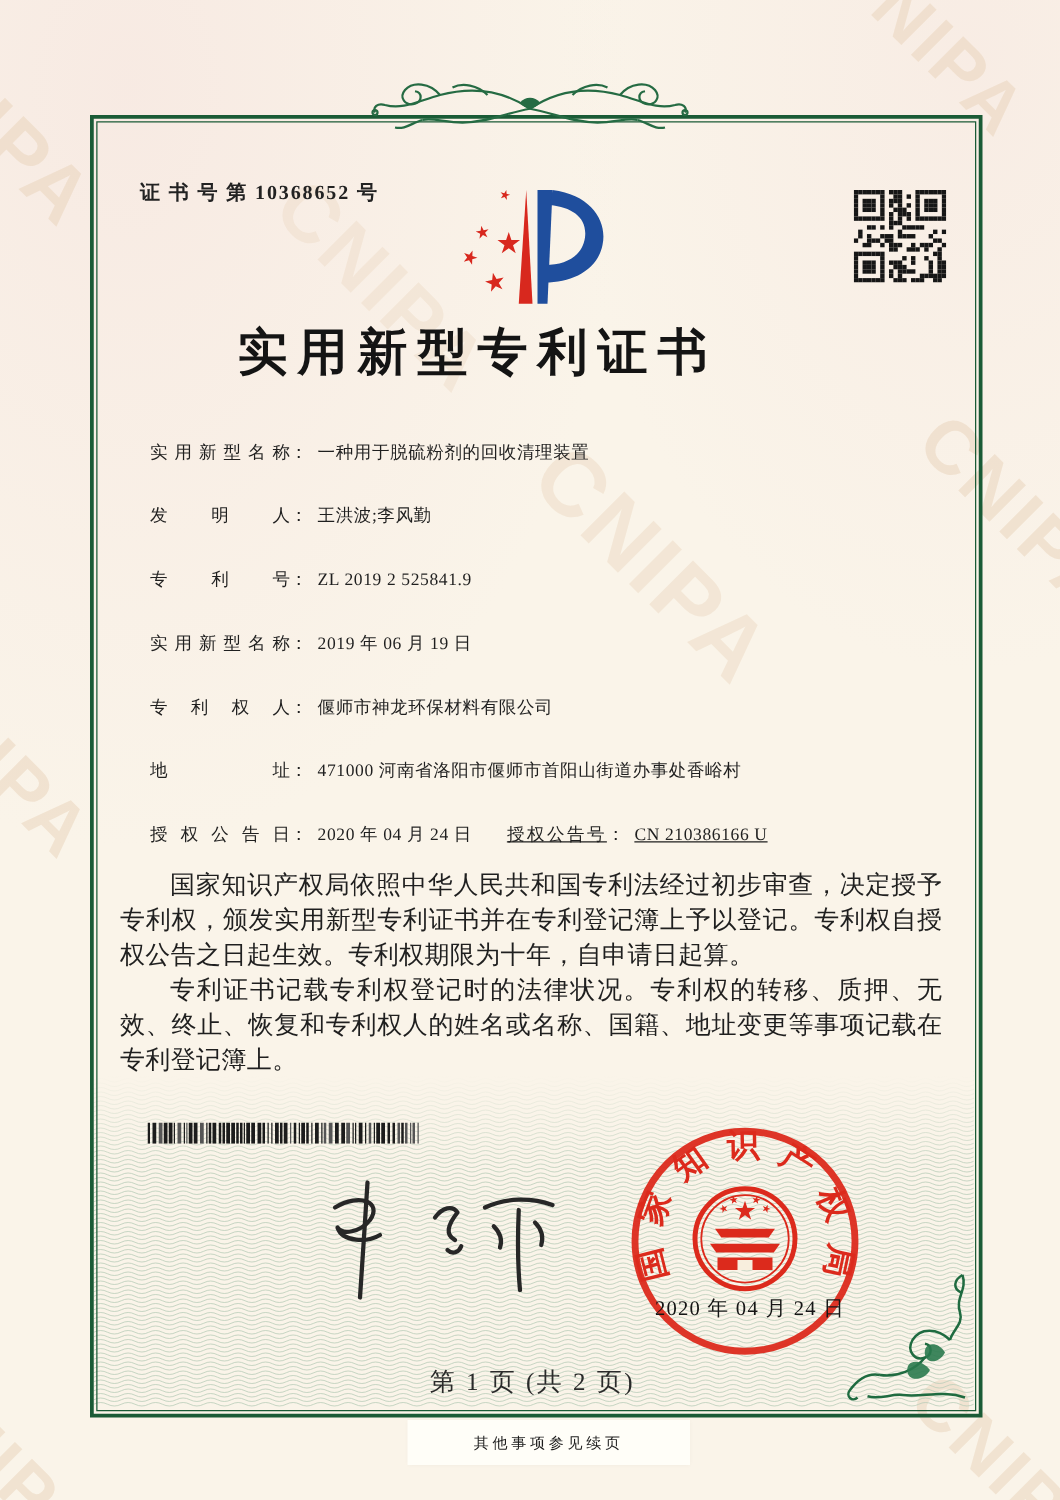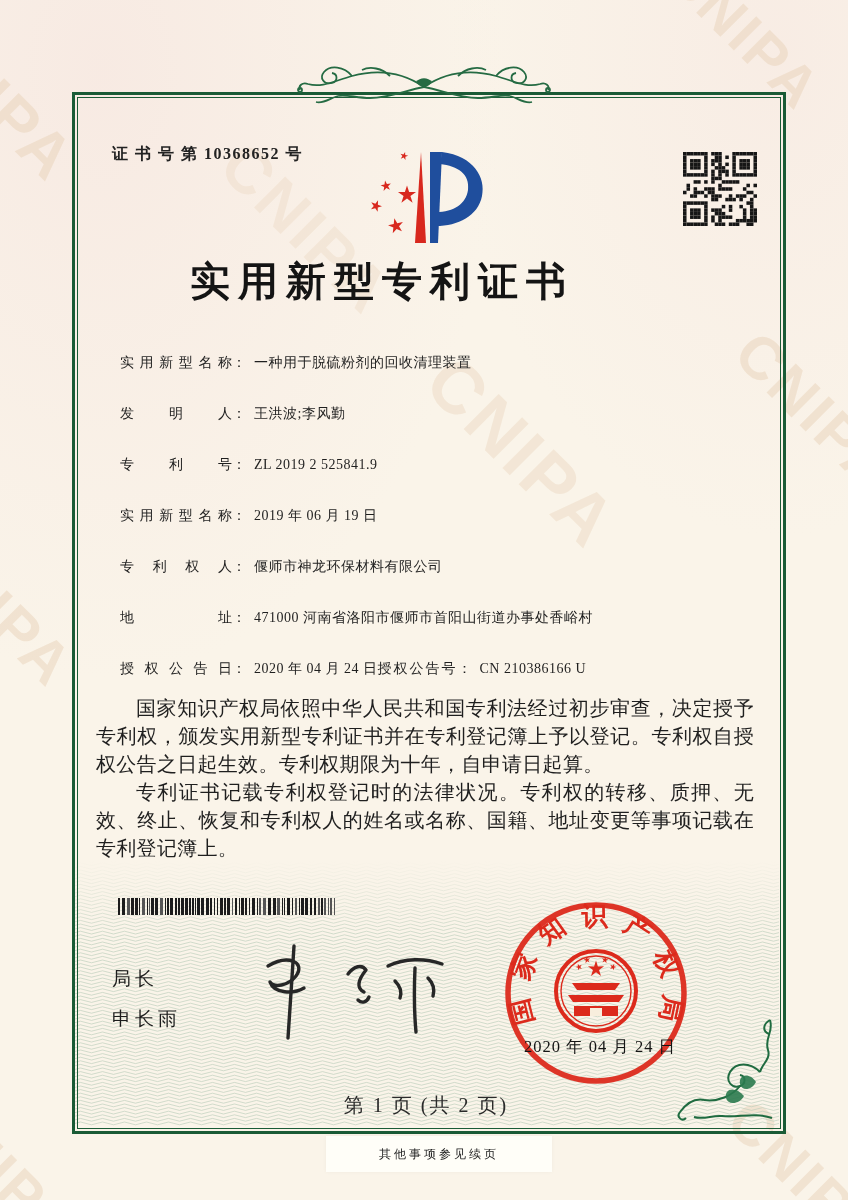--- a/index.html
+++ b/index.html
@@ -49,21 +49,21 @@
     position:absolute;left:0;top:254px;width:756px;z-index:3;
     text-align:center;font-size:40px;font-weight:700;letter-spacing:8px;
     padding-left:8px;box-sizing:border-box;color:#141414;
   }
   
   .fields{position:absolute;left:120px;top:352px;width:640px;z-index:3;}
   .field-row{margin-bottom:29px;font-size:14px;line-height:22px;white-space:nowrap;}
   .f-label{display:inline-block;width:112px;text-align:justify;text-align-last:justify;vertical-align:top;}
   .f-colon{display:inline-block;vertical-align:top;}
   .f-value{margin-left:8px;letter-spacing:.5px;}
-  .pair2{}
+  .pair2{margin-left:28px;text-decoration:underline;}
   .pair2 .f-label2{letter-spacing:2px;}
   
   .body-text{position:absolute;left:96px;top:694px;width:658px;z-index:3;font-size:20px;line-height:28px;text-align:justify;}
   .body-text p{margin:0;text-indent:2em;letter-spacing:.3px;}
   
   .barcode{position:absolute;left:118px;top:898px;z-index:3;}
   
   .signatory{position:absolute;left:112px;top:966px;z-index:3;font-family:"Liberation Sans","DejaVu Sans",sans-serif;font-size:19px;letter-spacing:4px;color:#1c1c1c;}
   .signatory div{margin-bottom:14px;}
   .signature{position:absolute;left:230px;top:936px;z-index:3;}
@@ -528,24 +528,20 @@
       <rect x="192" y="0" width="2" height="17" fill="#1c1c1c"></rect>
       <rect x="196" y="0" width="2" height="17" fill="#1c1c1c"></rect>
       <rect x="200" y="0" width="2" height="17" fill="#555"></rect>
       <rect x="203" y="0" width="2" height="17" fill="#1c1c1c"></rect>
       <rect x="206" y="0" width="2" height="17" fill="#555"></rect>
       <rect x="210" y="0" width="1" height="17" fill="#555"></rect>
       <rect x="212" y="0" width="2" height="17" fill="#555"></rect>
       <rect x="216" y="0" width="1" height="17" fill="#555"></rect>
     </svg>
 
-  <div class="signatory">
-    <div>局长</div>
-    <div>申长雨</div>
-  </div>
 
   <svg class="signature" width="225" height="108" viewBox="0 0 225 108">
     <path d="M64,10 C 62,40 60,75 58,102"></path>
     <path d="M38,30 C 58,18 76,26 66,40 C 58,50 44,52 40,46 C 44,58 64,58 74,52"></path>
     <path d="M118,38 C 124,30 132,28 136,34 C 128,44 126,52 134,56"></path>
     <path d="M128,64 C 132,68 137,66 139,61"></path>
     <path d="M158,30 C 175,22 195,22 212,28"></path>
     <path d="M185,32 C 184,55 184,75 186,96"></path>
     <path d="M165,45 C 170,50 172,56 170,62"></path>
     <path d="M198,42 C 203,47 205,53 203,60"></path>

